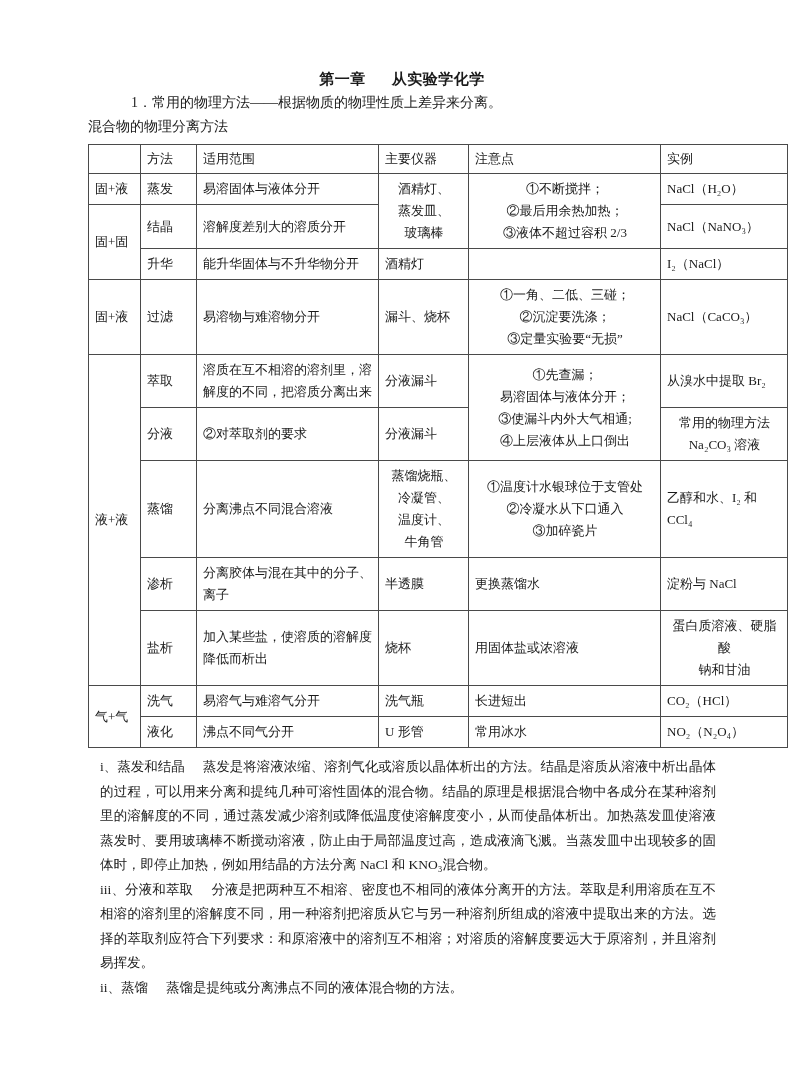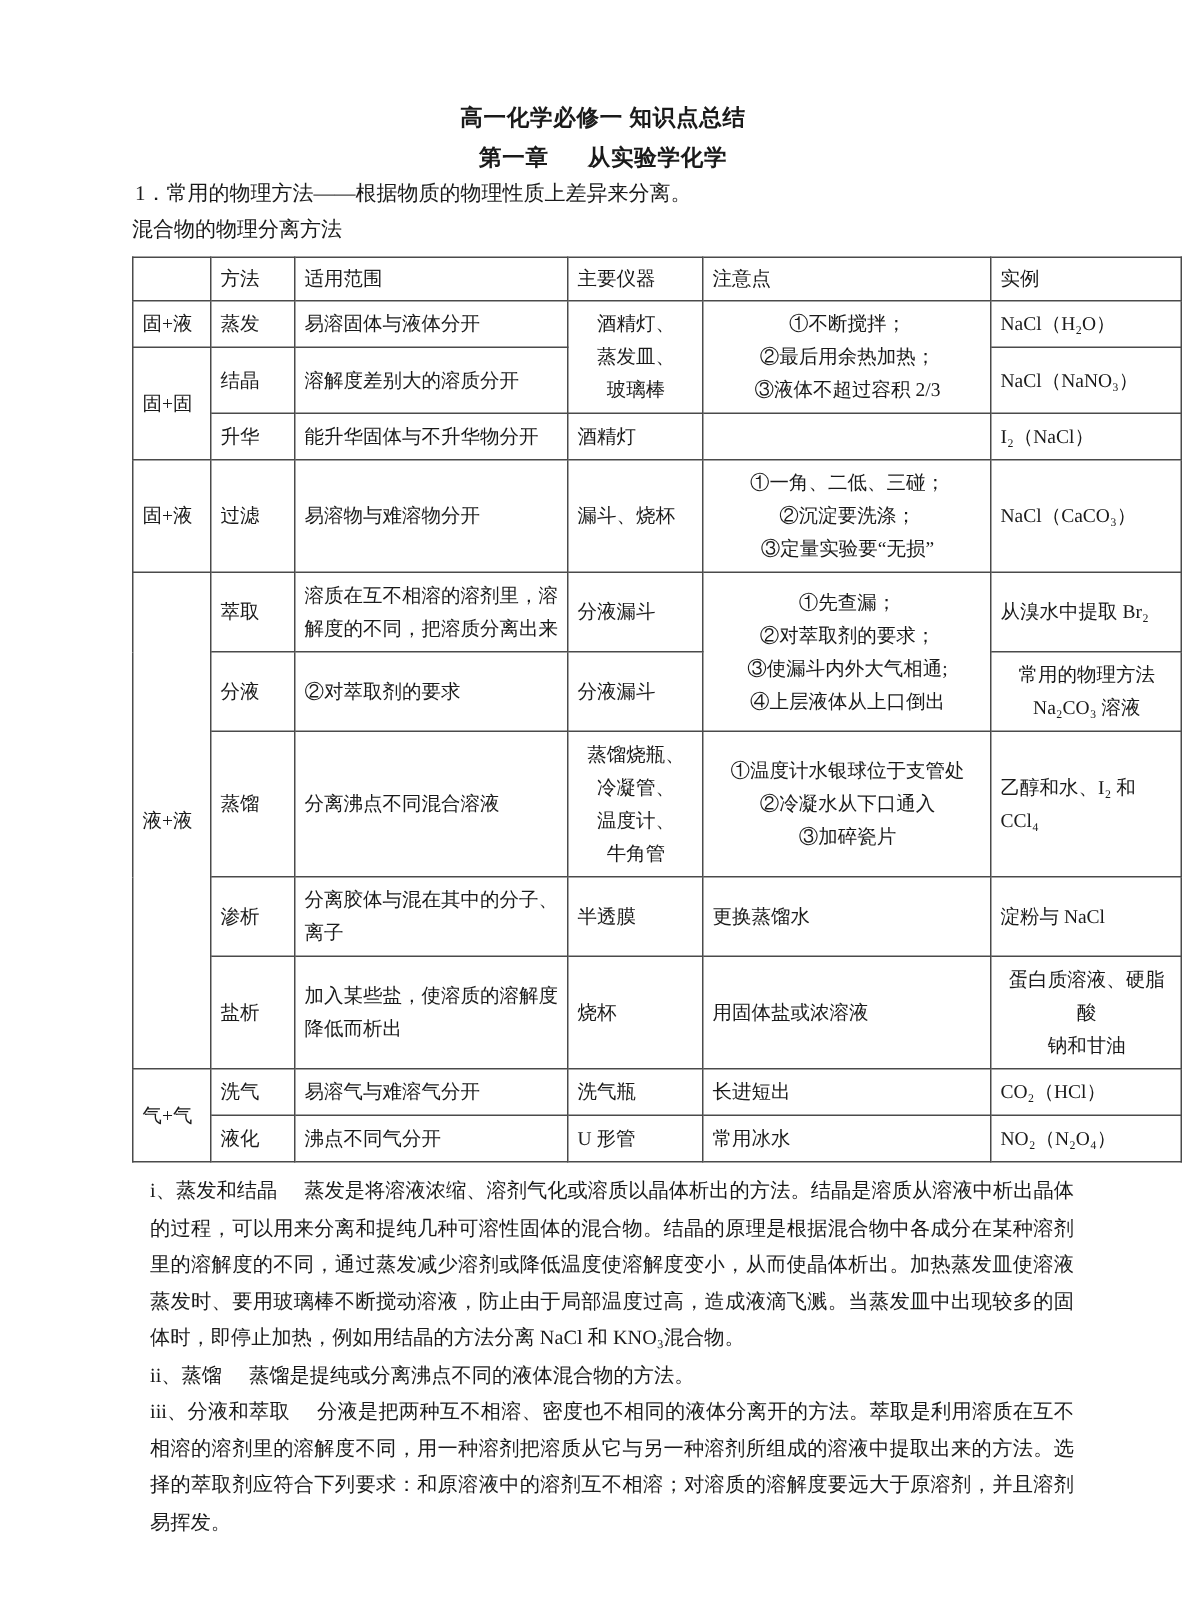--- a/index.html
+++ b/index.html
@@ -34,21 +34,21 @@
   .doc-title { margin-bottom: 5px; }
   .chapter-title { }
   .chapter-title .gap { display: inline-block; width: 26px; }
 
   .lead-line {
     font-size: 14px;
     line-height: 25px;
     margin: 0;
     white-space: nowrap;
   }
-  .lead-line.indent { text-indent: 2px; }
+  .lead-line.indent { text-indent: 2px; margin-left: 41px; }
   .lead-line.sub { text-indent: 0px; font-family: Liberation Mono, monospace; }
 
   table.sep-table {
     border-collapse: collapse;
     width: 627px;
     margin-top: 4px;
     table-layout: fixed;
     font-size: 13px;
     padding-left: 44px;
   }
@@ -97,21 +97,20 @@
   }
   .body-text .tag { margin-right: 0; }
   .body-text .spacer { display: inline-block; width: 18px; }
   .para-indent { padding-left: 12px; }
 </style>
 </head>
 <body>
 
 <div class="page">
 
-  <h1 class="doc-title">高一化学必修一  知识点总结</h1>
 
   <h2 class="chapter-title"><span>第一章</span><span class="gap"></span><span>从实验学化学</span></h2>
 
   <p class="lead-line indent">1．常用的物理方法——根据物质的物理性质上差异来分离。</p>
   <p class="lead-line sub">混合物的物理分离方法</p>
 
   <table class="sep-table">
     <thead>
       <tr>
         <th class="cat"></th>
@@ -169,21 +168,21 @@
         <td class="example">NaCl（CaCO₃）</td>
       </tr>
 
       <tr>
         <td class="cat" rowspan="5">液+液</td>
         <td class="method">萃取</td>
         <td class="scope">溶质在互不相溶的溶剂里，溶解度的不同，把溶质分离出来</td>
         <td class="apparatus">分液漏斗</td>
         <td class="notes" rowspan="2">
           <span class="multiline">①先查漏；</span>
-          <span class="multiline">②对萃取剂的要求；</span>
+          <span class="multiline">易溶固体与液体分开；</span>
           <span class="multiline">③使漏斗内外大气相通;</span>
           <span class="multiline">④上层液体从上口倒出</span>
         </td>
         <td class="example">从溴水中提取 Br₂</td>
       </tr>
 
       <tr>
         <td class="method">分液</td>
         <td class="scope">②对萃取剂的要求</td>
         <td class="apparatus">分液漏斗</td>
@@ -244,18 +243,18 @@
         <td class="apparatus">U 形管</td>
         <td class="notes">常用冰水</td>
         <td class="example">NO₂（N₂O₄）</td>
       </tr>
 
     </tbody>
   </table>
 
   <div class="body-text">
     <p class="para-indent"><span class="tag">i、蒸发和结晶</span><span class="spacer"></span><span>蒸发是将溶液浓缩、溶剂气化或溶质以晶体析出的方法。结晶是溶质从溶液中析出晶体的过程，可以用来分离和提纯几种可溶性固体的混合物。结晶的原理是根据混合物中各成分在某种溶剂里的溶解度的不同，通过蒸发减少溶剂或降低温度使溶解度变小，从而使晶体析出。加热蒸发皿使溶液蒸发时、要用玻璃棒不断搅动溶液，防止由于局部温度过高，造成液滴飞溅。当蒸发皿中出现较多的固体时，即停止加热，例如用结晶的方法分离 NaCl 和 KNO₃混合物。</span></p>
+    <p class="para-indent"><span class="tag">iii、分液和萃取</span><span class="spacer"></span><span>分液是把两种互不相溶、密度也不相同的液体分离开的方法。萃取是利用溶质在互不相溶的溶剂里的溶解度不同，用一种溶剂把溶质从它与另一种溶剂所组成的溶液中提取出来的方法。选择的萃取剂应符合下列要求：和原溶液中的溶剂互不相溶；对溶质的溶解度要远大于原溶剂，并且溶剂易挥发。</span></p>
     <p class="para-indent"><span class="tag">ii、蒸馏</span><span class="spacer"></span><span>蒸馏是提纯或分离沸点不同的液体混合物的方法。</span></p>
-    <p class="para-indent"><span class="tag">iii、分液和萃取</span><span class="spacer"></span><span>分液是把两种互不相溶、密度也不相同的液体分离开的方法。萃取是利用溶质在互不相溶的溶剂里的溶解度不同，用一种溶剂把溶质从它与另一种溶剂所组成的溶液中提取出来的方法。选择的萃取剂应符合下列要求：和原溶液中的溶剂互不相溶；对溶质的溶解度要远大于原溶剂，并且溶剂易挥发。</span></p>
     <p class="para-indent"><span class="spacer"></span></p>
   </div>
 
 </div>
 
 </body></html>

